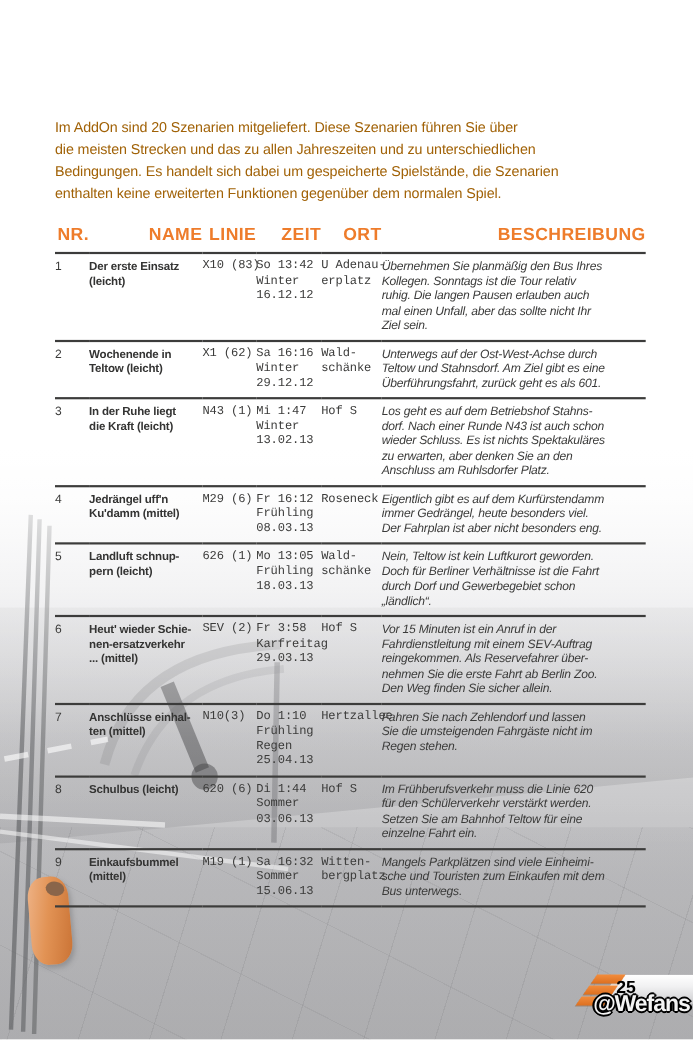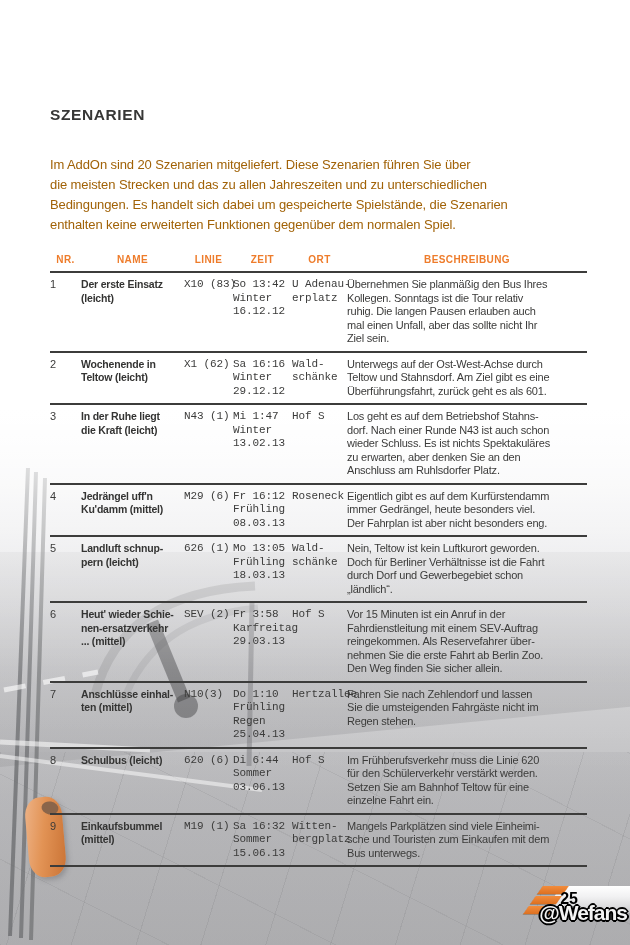--- a/index.html
+++ b/index.html
@@ -35,29 +35,29 @@
   
   .content{position:absolute;left:50px;top:106px;width:537px;z-index:2;color:#3b3b3a;}
   h1.page-title{margin:0 0 31px 0;font-size:15.5px;font-weight:bold;color:#373736;
     letter-spacing:0.6px;}
   p.intro{margin:0 0 19px 0;font-size:13px;line-height:20px;letter-spacing:-0.1px;
     white-space:pre-line;color:#a16207;}
 
   table.scenarios{border-collapse:collapse;table-layout:fixed;width:537px;}
   col.c-nr{width:31px}col.c-name{width:103px}col.c-linie{width:49px}
   col.c-zeit{width:59px}col.c-ort{width:55px}col.c-desc{width:240px}
-  thead th{color:#ee7c2b;font-size:10px;font-weight:bold;text-align:center;
+  thead th{color:#ee7c2b;font-size:16px;font-weight:bold;text-align:right;
     letter-spacing:0.4px;padding:0 0 6px 0;border-bottom:2px solid #3c3c3b;}
   tbody tr{border-bottom:2px solid #3c3c3b;}
   tbody td{vertical-align:top;padding:5px 2px 5px 0;font-size:11px;line-height:13.5px;
     letter-spacing:-0.1px;color:#3b3b3a;}
   td.col-nr{font-size:11px;}
   td.col-name{font-weight:bold;white-space:pre;font-size:10.5px;letter-spacing:-0.2px;color:#343433;}
   td.col-zeit,td.col-ort,td.col-linie{white-space:pre;font-family:Liberation Mono, monospace;}
-  td.col-desc{white-space:pre-line;letter-spacing:-0.2px;}
+  td.col-desc{white-space:pre-line;letter-spacing:-0.2px;font-style:italic;}
 
   
   .page-badge{position:absolute;right:0;top:884px;width:106px;height:31px;z-index:3;}
   .badge-panel{position:absolute;left:22px;right:0;top:2px;height:27px;
     background:linear-gradient(180deg,#ffffff 0%,#f1f1f2 40%,#d5d5d7 85%,#c4c4c6 100%);
     clip-path:polygon(14px 0,100% 0,100% 100%,0 100%);
     box-shadow:0 1px 2px rgba(0,0,0,0.35);}
   .badge-num{position:absolute;right:52px;top:6px;font-size:16px;font-weight:bold;color:#000000;}
   .stripe{position:absolute;width:26px;height:8px;transform:skewX(-35deg);
     background:linear-gradient(180deg,#f28c3c,#dd7020);box-shadow:0 1px 0 rgba(120,60,10,0.35);}
@@ -95,21 +95,20 @@
     <path d="M 0 742 L 150 750" stroke="rgba(255,255,255,0.55)" stroke-width="5"></path>
     <path d="M 0 756 L 262 790" stroke="rgba(255,255,255,0.5)" stroke-width="4"></path>
   </svg>
   <div class="trash-bin">
     <div class="bin-hole"></div>
   </div>
   <div class="fade"></div>
 </div>
 
 <div class="content">
-  <h1 class="page-title">SZENARIEN</h1>
   <p class="intro">Im AddOn sind 20 Szenarien mitgeliefert. Diese Szenarien führen Sie über
 die meisten Strecken und das zu allen Jahreszeiten und zu unterschiedlichen
 Bedingungen. Es handelt sich dabei um gespeicherte Spielstände, die Szenarien
 enthalten keine erweiterten Funktionen gegenüber dem normalen Spiel.</p>
 
   <table class="scenarios">
     <colgroup>
       <col class="c-nr">
         <col class="c-name">
         <col class="c-linie">
@@ -235,21 +234,21 @@
     <td class="col-ort">Hertzallee</td>
     <td class="col-desc">Fahren Sie nach Zehlendorf und lassen
 Sie die umsteigenden Fahrgäste nicht im
 Regen stehen.</td>
   </tr>
 
   <tr>
     <td class="col-nr">8</td>
     <td class="col-name">Schulbus (leicht)</td>
     <td class="col-linie">620 (6)</td>
-    <td class="col-zeit">Di 6:44
+    <td class="col-zeit">Di 1:44
 Sommer
 03.06.13</td>
     <td class="col-ort">Hof S</td>
     <td class="col-desc">Im Frühberufsverkehr muss die Linie 620
 für den Schülerverkehr verstärkt werden.
 Setzen Sie am Bahnhof Teltow für eine
 einzelne Fahrt ein.</td>
   </tr>
 
   <tr>

